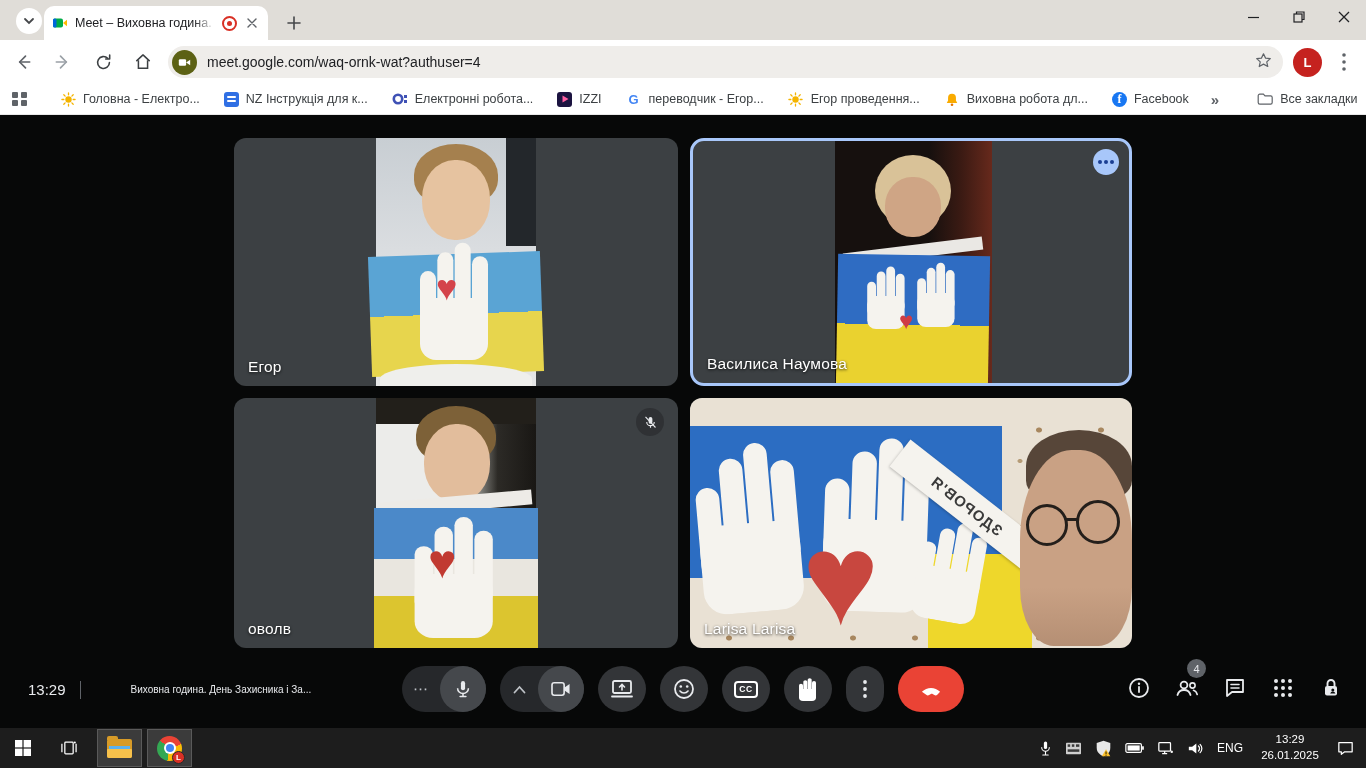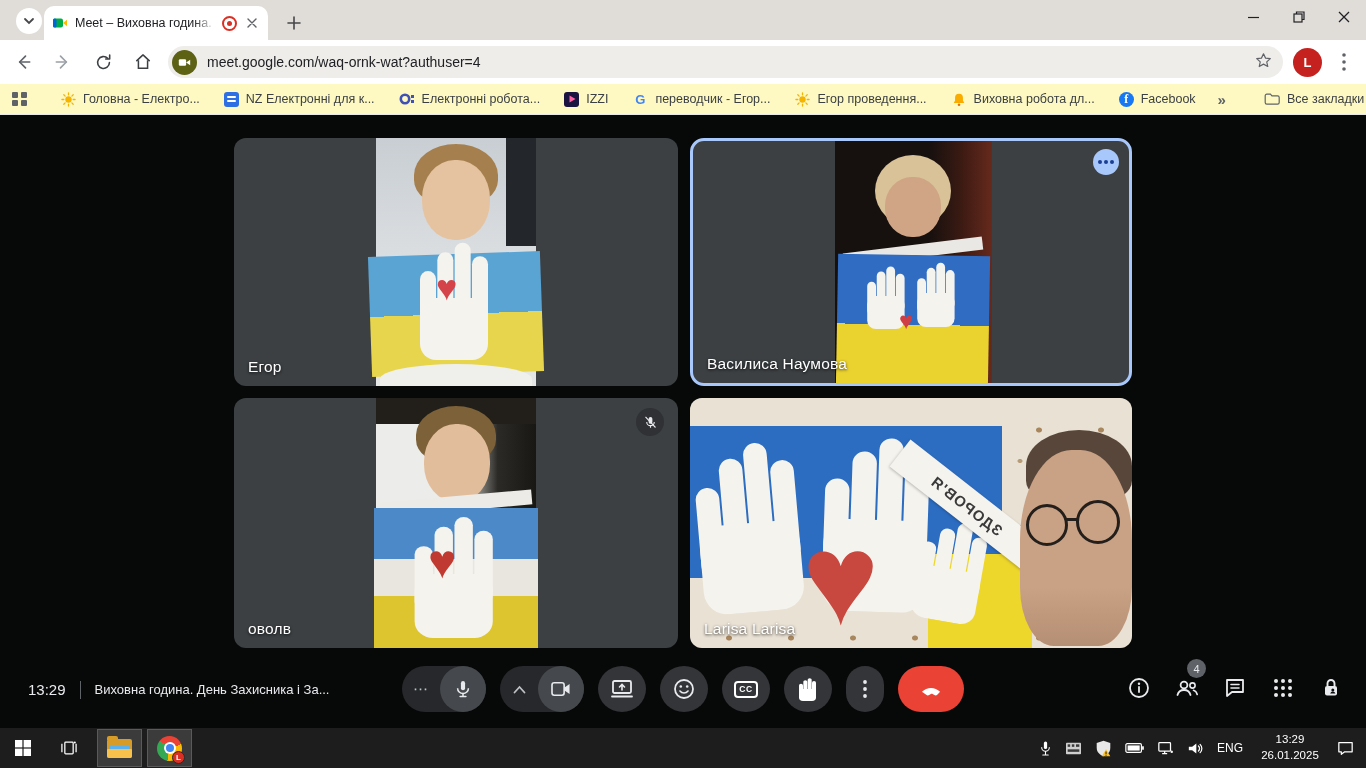--- a/index.html
+++ b/index.html
@@ -29,21 +29,21 @@
   .omnibox { height:32px; flex:1; margin:0 10px 0 8px; background:#efedea; border-radius:16px;
     display:flex; align-items:center; padding:0 10px 0 4px; gap:10px; }
   .site-icon { width:25px; height:25px; border-radius:50%; background:#5c6114; display:flex; align-items:center; justify-content:center; }
   .url-text { font-size:14px; color:#202124; flex:1; white-space:nowrap; overflow:hidden; }
   .avatar { width:29px; height:29px; border-radius:50%; background:#c5221f; color:#fff; font-size:13px;
     font-weight:bold; display:flex; align-items:center; justify-content:center; margin-right:8px; }
   .menu-dots { width:28px; height:28px; display:flex; align-items:center; justify-content:center;
     margin-right:8px; color:#5f6368; font-size:17px; letter-spacing:0; }
 
   
-  .bookmarks { position:absolute; left:0; top:84px; width:1366px; height:31px; background:#fef9c3;
+  .bookmarks { position:absolute; left:0; top:84px; width:1366px; height:31px; background:#ffffff;
     border-bottom:1px solid #e8e8e8; display:flex; align-items:center; padding:0 12px; gap:8px; }
   .bm { display:flex; align-items:center; gap:7px; padding:3px 8px; border-radius:6px; white-space:nowrap; }
   .bml { font-size:12.5px; color:#3c4043; }
   .bmi { width:16px; height:16px; display:flex; align-items:center; justify-content:center; flex:0 0 auto; }
   .bsep { width:1px; height:18px; background:#d0d0d0; margin:0 4px; }
   .apps-grid { display:grid; grid-template-columns:7px 7px; grid-gap:2px; }
   .apps-grid i { width:6px; height:6px; background:#5f6368; border-radius:1px; }
   .sq-ic { width:15px; height:15px; border-radius:3px; display:flex; align-items:center; justify-content:center; }
   .overflow-ch { margin-left:auto; color:#5f6368; font-size:15px; font-weight:bold; padding:0 6px; }
   .g-letter { font-size:13px; font-weight:bold; color:#4285f4; }
@@ -124,21 +124,21 @@
     background:linear-gradient(180deg,#c9a184 0 70%,#b58f74 100%); }
   .s4-g1 { left:336px; top:106px; width:42px; height:42px; border:3px solid #241f1b; border-radius:50%; }
   .s4-g2 { left:386px; top:102px; width:44px; height:44px; border:3px solid #241f1b; border-radius:50%; }
   .s4-bridge { left:376px; top:120px; width:12px; height:3px; background:#241f1b; }
 
   
   .meet-bar { position:absolute; left:0; top:536px; width:1366px; height:77px; }
   .bar-left { position:absolute; left:28px; top:0; height:100%; display:flex; align-items:center; gap:14px; }
   .bar-clock { color:#e8eaed; font-size:15px; }
   .bar-sep { width:1px; height:18px; background:#5f6368; }
-  .bar-title { color:#e8eaed; font-size:13px; font-weight:500; max-width:300px; white-space:nowrap; overflow:hidden; }
+  .bar-title { color:#e8eaed; font-size:10px; font-weight:500; max-width:300px; white-space:nowrap; overflow:hidden;margin-left:36px; }
   .bar-center { position:absolute; left:402px; top:15px; display:flex; gap:14px; align-items:center; }
   .pill { height:46px; border-radius:24px; background:#26282b; display:flex; align-items:center; }
   .pill-left { width:38px; display:flex; align-items:center; justify-content:center; color:#bdc1c6; }
   .pill-circle { width:46px; height:46px; border-radius:50%; background:#45484c; display:flex; align-items:center; justify-content:center; }
   .cbtn { width:48px; height:46px; border-radius:50%; background:#333538; display:flex; align-items:center; justify-content:center; }
   .morebtn { width:38px; height:46px; border-radius:20px; background:#333538; display:flex; align-items:center; justify-content:center; }
   .hangup { width:66px; height:46px; border-radius:24px; background:#ea4335; display:flex; align-items:center; justify-content:center; }
   .ccbox { width:24px; height:17px; border:2px solid #fff; border-radius:4px; display:flex; align-items:center; justify-content:center; }
   .ccbox span { font-size:8.5px; font-weight:bold; color:#fff; letter-spacing:.5px; }
   .dots3h { color:#bdc1c6; font-size:15px; letter-spacing:1px; }
@@ -292,21 +292,21 @@
           </svg>
       </span>
       <span class="bml">Головна - Електро...</span>
     </div>
 
     <div class="bm">
       <span class="bmi sq-ic nzdoc">
           <i></i>
           <i></i>
         </span>
-      <span class="bml">NZ Електронні для к...</span>
+      <span class="bml">NZ Інструкція для к...</span>
     </div>
 
     <div class="bm">
       <span class="bmi">
         <svg width="16" height="16" viewBox="0 0 16 16">
             <circle cx="6" cy="8" r="4.2" fill="none" stroke="#3f51b5" stroke-width="2.6"></circle>
             <rect x="12" y="4" width="3" height="3" fill="#3f51b5"></rect>
             <rect x="12" y="9" width="3" height="3" fill="#3f51b5"></rect>
           </svg>
       </span>

